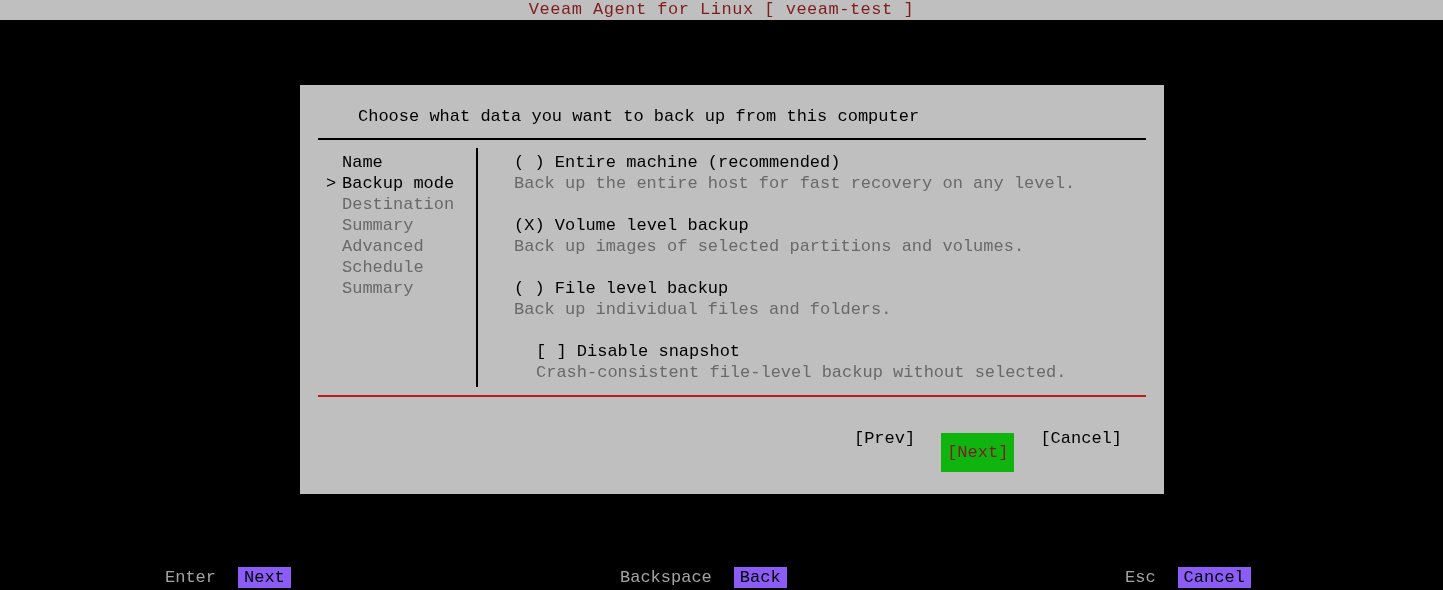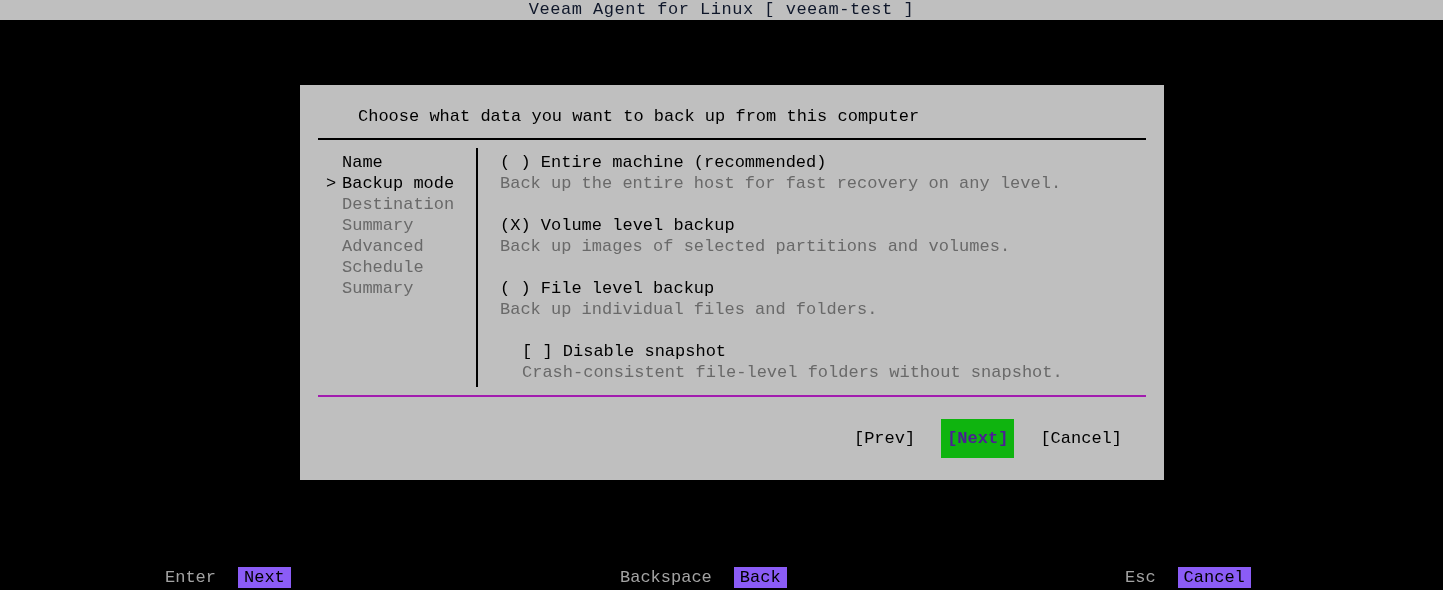--- a/index.html
+++ b/index.html
@@ -8,21 +8,21 @@
     height: 590px;
     background: #000;
     font-family: "Courier New", Courier, monospace;
     font-size: 17px;
     overflow: hidden;
   }
   .titlebar {
     width: 100%;
     height: 20px;
     background: #bfbfbf;
-    color: #0f172a;
+    color: #7f1d1d;
     text-align: center;
     line-height: 20px;
     letter-spacing: 0.5px;
   }
   .dialog {
     position: absolute;
     left: 300px;
     top: 85px;
     width: 864px;
     background: #bfbfbf;
@@ -31,58 +31,59 @@
   .dialog-heading {
     color: #000;
     padding: 4px 40px 12px 40px;
     border-bottom: 2px solid #000;
     margin: 0 18px;
     font-weight: normal;
   }
   .dialog-body {
     display: flex;
     margin: 0 18px;
-    border-bottom: 2px solid #a21caf;
+    border-bottom: 2px solid #b91c1c;
     padding: 8px 0 8px 0;
   }
   .nav {
     width: 160px;
     border-right: 2px solid #000;
     padding: 4px 8px 70px 8px;
     line-height: 21px;
   }
   .nav-item-done { color: #000; }
   .nav-item-current { color: #000; }
   .nav-item-pending { color: #696969; }
   .caret { display: inline-block; width: 16px; }
   .content {
     flex: 1;
-    padding: 4px 10px 4px 22px;
+    padding: 4px 10px 4px 36px;
     line-height: 21px;
   }
   .opt-label { color: #000; }
   .opt-desc { color: #696969; }
   .opt-block { margin-bottom: 21px; }
   .opt-block:last-child { margin-bottom: 0; }
   .indent { padding-left: 22px; }
   .dialog-buttons {
     display: flex;
     justify-content: flex-end;
     gap: 20px;
     padding: 22px 36px 8px 0;
   }
   .dlg-btn {
     color: #000;
     padding: 10px 6px;
     display: inline-block;
   }
   .dlg-btn.active {
     background: #0fb40f;
-    color: #4c1d95;
-    font-weight: bold;
+    color: #7f1d1d;
+    font-weight: normal;
+    margin-top: 14px;
   }
   .footer {
     position: absolute;
     left: 0;
     bottom: 2px;
     width: 100%;
     height: 22px;
     display: flex;
     align-items: center;
     color: #bfbfbf;
@@ -131,21 +132,21 @@
       <div class="opt-block">
         <div class="opt-label"><span>(X)</span> <span>Volume level backup</span></div>
         <div class="opt-desc">Back up images of selected partitions and volumes.</div>
       </div>
       <div class="opt-block">
         <div class="opt-label"><span>( )</span> <span>File level backup</span></div>
         <div class="opt-desc">Back up individual files and folders.</div>
       </div>
       <div class="opt-block indent">
         <div class="opt-label"><span>[ ]</span> <span>Disable snapshot</span></div>
-        <div class="opt-desc">Crash-consistent file-level folders without snapshot.</div>
+        <div class="opt-desc">Crash-consistent file-level backup without selected.</div>
       </div>
     </div>
   </div>
 
   <div class="dialog-buttons">
     <span class="dlg-btn">[Prev]</span>
     <span class="dlg-btn active">[Next]</span>
     <span class="dlg-btn">[Cancel]</span>
   </div>
 </div>

